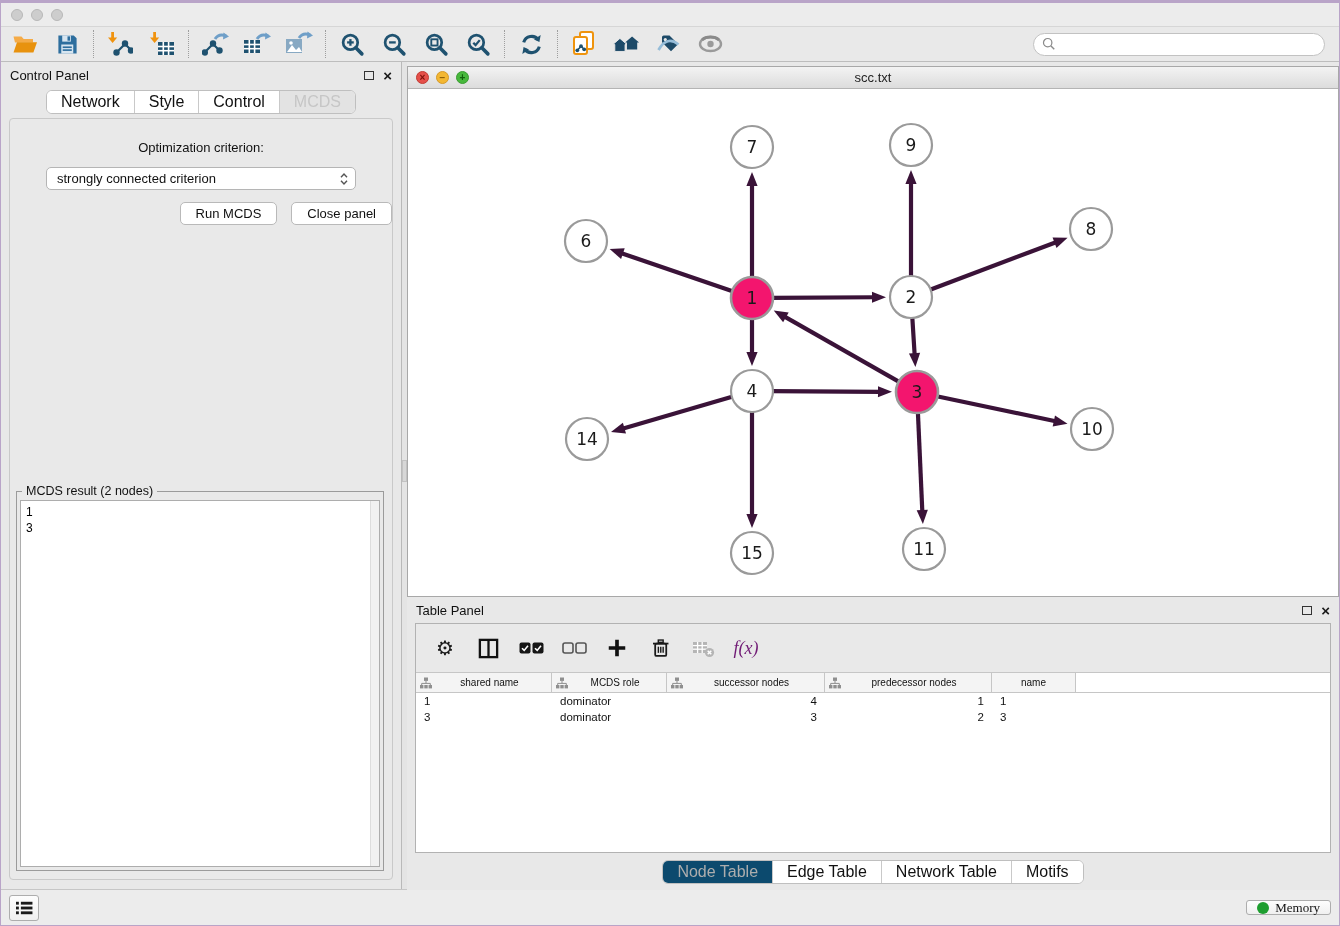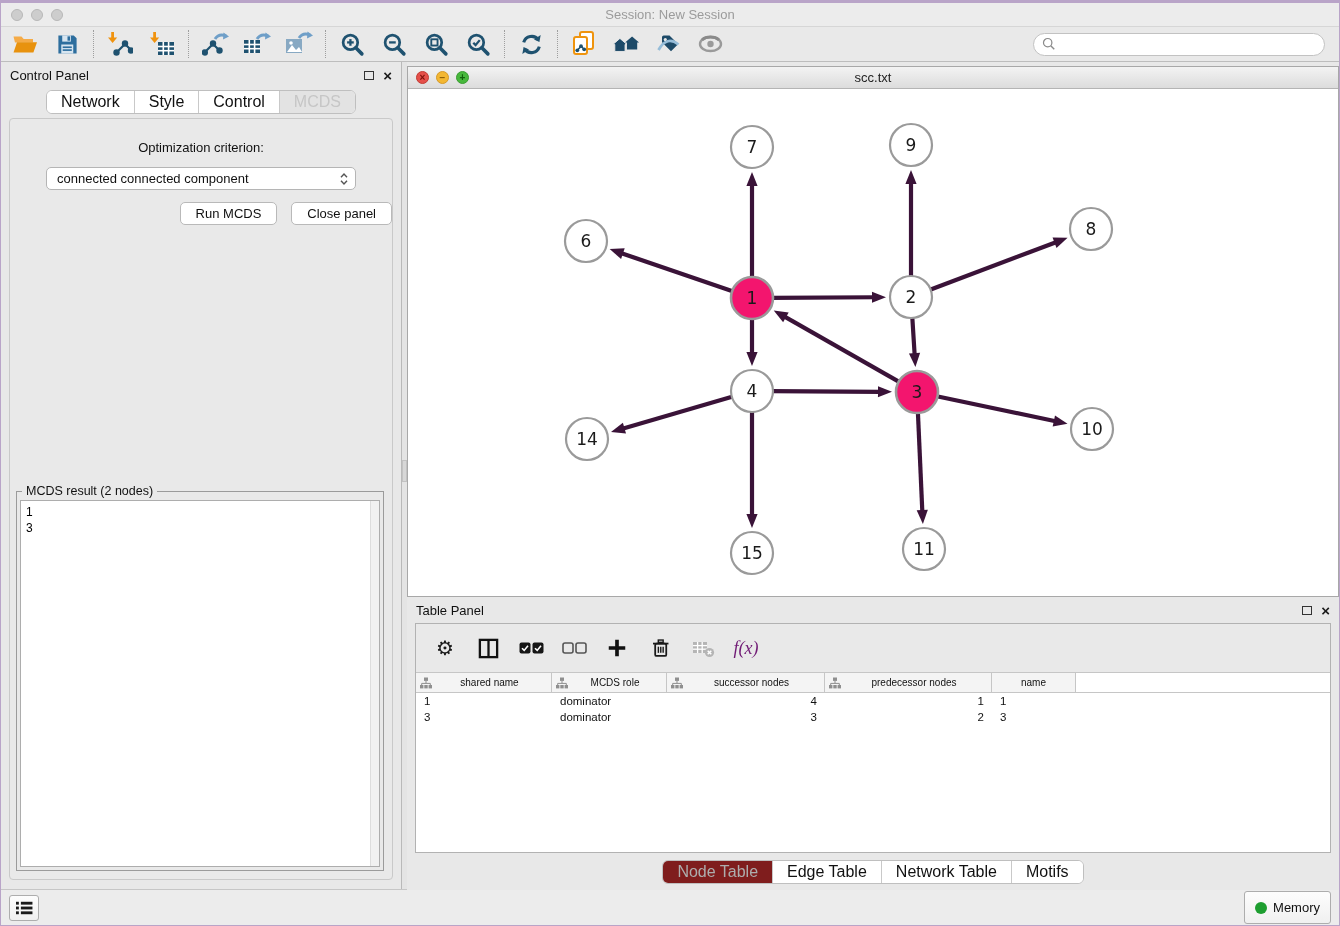--- a/index.html
+++ b/index.html
@@ -84,42 +84,41 @@
 
   .tp-header { display:flex; height:21px; background:#f4f4f4; border-top:1px solid #c6c6c6; border-bottom:1px solid #c6c6c6; }
   .th-cell { display:flex; align-items:center; border-right:1px solid #c6c6c6; padding:0 4px; }
   .th-cell .th-label { flex:1; text-align:center; font-size:10px; color:#111; }
   .th-fill { flex:1; background:#fff; border-bottom:none; }
   .tp-rows { flex:1; background:#fff; }
   .t-row { display:flex; height:16px; }
   .t-cell { font-size:11.5px; color:#111; line-height:16px; padding:0 8px; overflow:hidden; white-space:nowrap; }
 
   .tp-tabs { height:37px; display:flex; align-items:center; justify-content:center; }
-  .tp-tabs .seg-tab.active { background:#7f1d1d; color:#adadad; }
+  .tp-tabs .seg-tab.active { background:#0c4a6e; color:#adadad; }
 
   
   .statusbar { height:36px; background:#ececec; border-top:1px solid #c6c6c6;
     display:flex; align-items:center; padding:0 8px; }
   .sb-btn { background:linear-gradient(#fdfdfd,#f0f0f0); border:1px solid #adadad; border-radius:3px;
     height:26px; display:flex; align-items:center; justify-content:center; }
-  .memory-btn { margin-left:auto; padding:0 10px; gap:6px; font-size:13px; color:#111; height:33px; }
+  .memory-btn { margin-left:auto; padding:0 10px; gap:6px; font-size:13px; color:#111; height:15px;font-family:Liberation Serif, serif; }
   .mem-dot { width:12px; height:12px; border-radius:50%; background:#1e9e30; }
 </style>
 </head>
 <body>
 
 <div class="window">
 
   <div class="titlebar">
     <div class="traffic">
       <span class="tl-dot"></span>
       <span class="tl-dot"></span>
       <span class="tl-dot"></span>
     </div>
-    <div class="title">Session: New Session</div>
   </div>
 
   <div class="toolbar">
     <div class="tb-group">
       <span class="tb-icon">
         <svg width="26" height="24" viewBox="0 0 26 24">
           <path d="M1.5 4.5h8l2.2 2.5h9.3v3.5H3z" fill="#f5ab47"></path>
           <path d="M1.5 20.5 L5 10.3 h20 l-3.6 10.2 z" fill="#e8920e"></path>
         </svg>
       </span>
@@ -298,21 +297,21 @@
         <div class="seg">
           <span class="seg-tab">Network</span>
           <span class="seg-tab">Style</span>
           <span class="seg-tab">Control</span>
           <span class="seg-tab active">MCDS</span>
         </div>
       </div>
       <div class="cp-content">
         <div class="opt-label">Optimization criterion:</div>
         <div class="combo">
-          <span>connected connected component</span>
+          <span>strongly connected criterion</span>
           <span class="stepper">
             <svg width="10" height="14" viewBox="0 0 10 14">
               <path d="M2 5.2 L5 2 L8 5.2" fill="none" stroke="#555" stroke-width="1.4"></path>
               <path d="M2 8.8 L5 12 L8 8.8" fill="none" stroke="#555" stroke-width="1.4"></path>
             </svg>
           </span>
         </div>
         <div class="btn-row">
           <button class="btn">Run MCDS</button>
           <button class="btn">Close panel</button>

